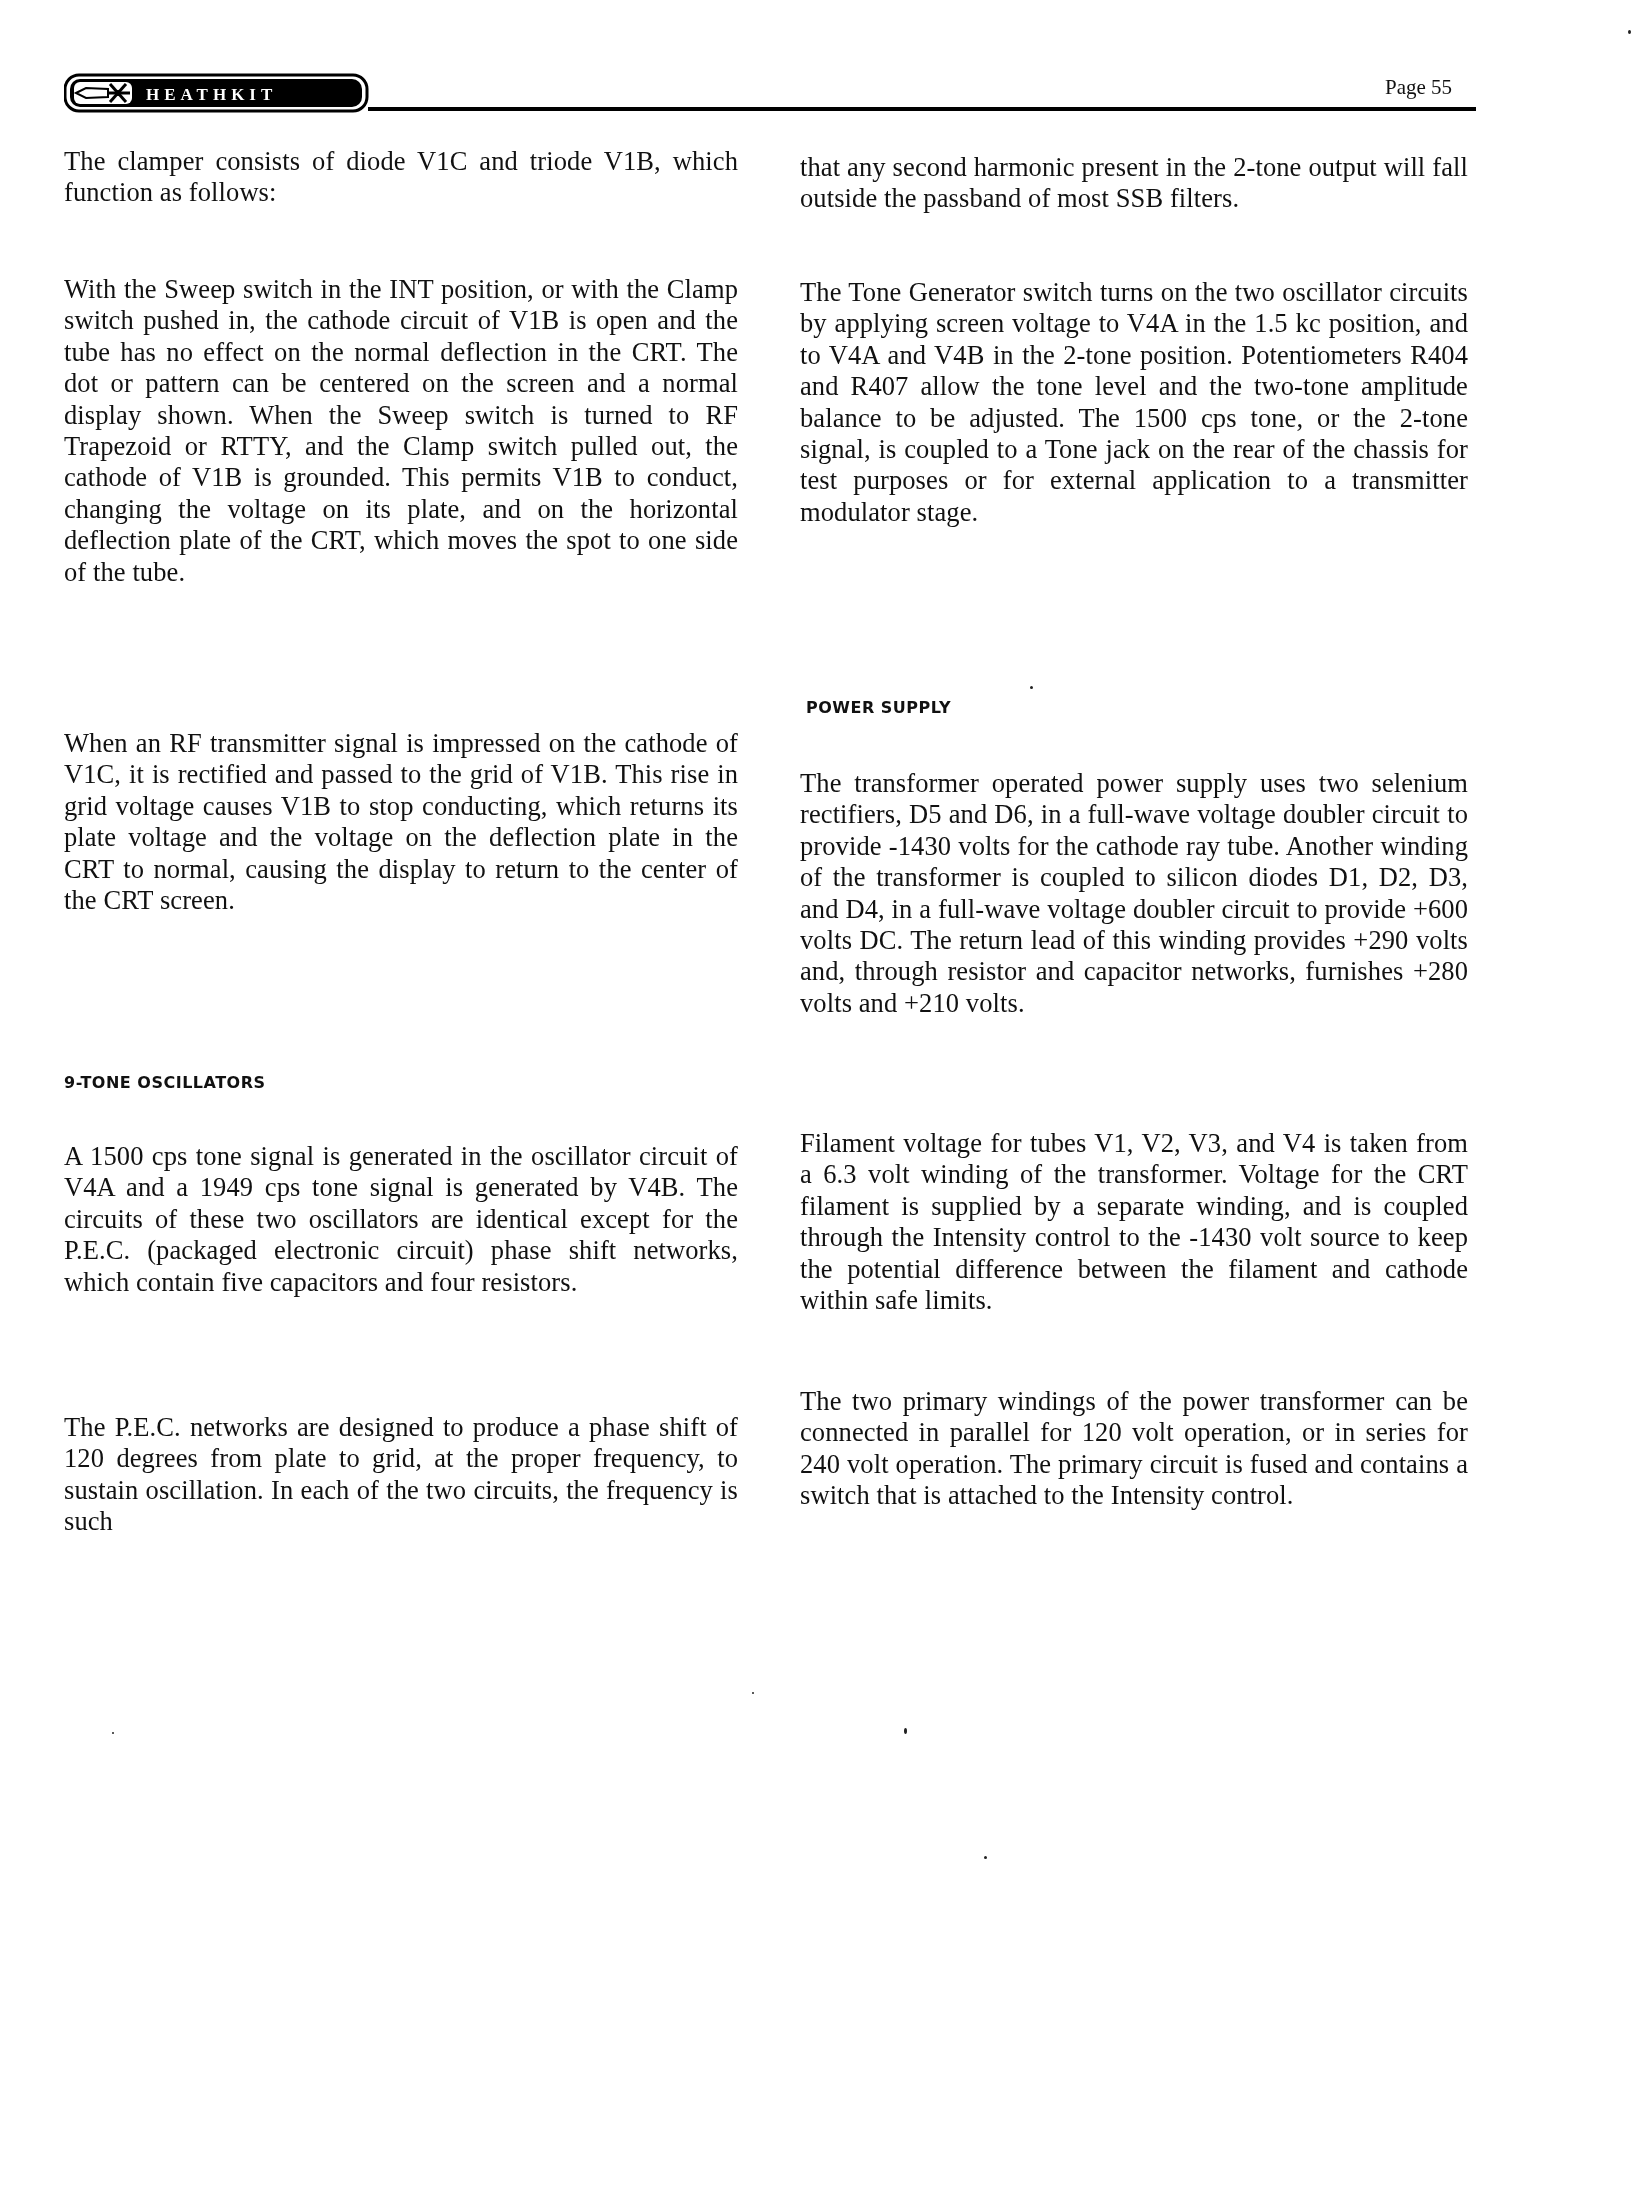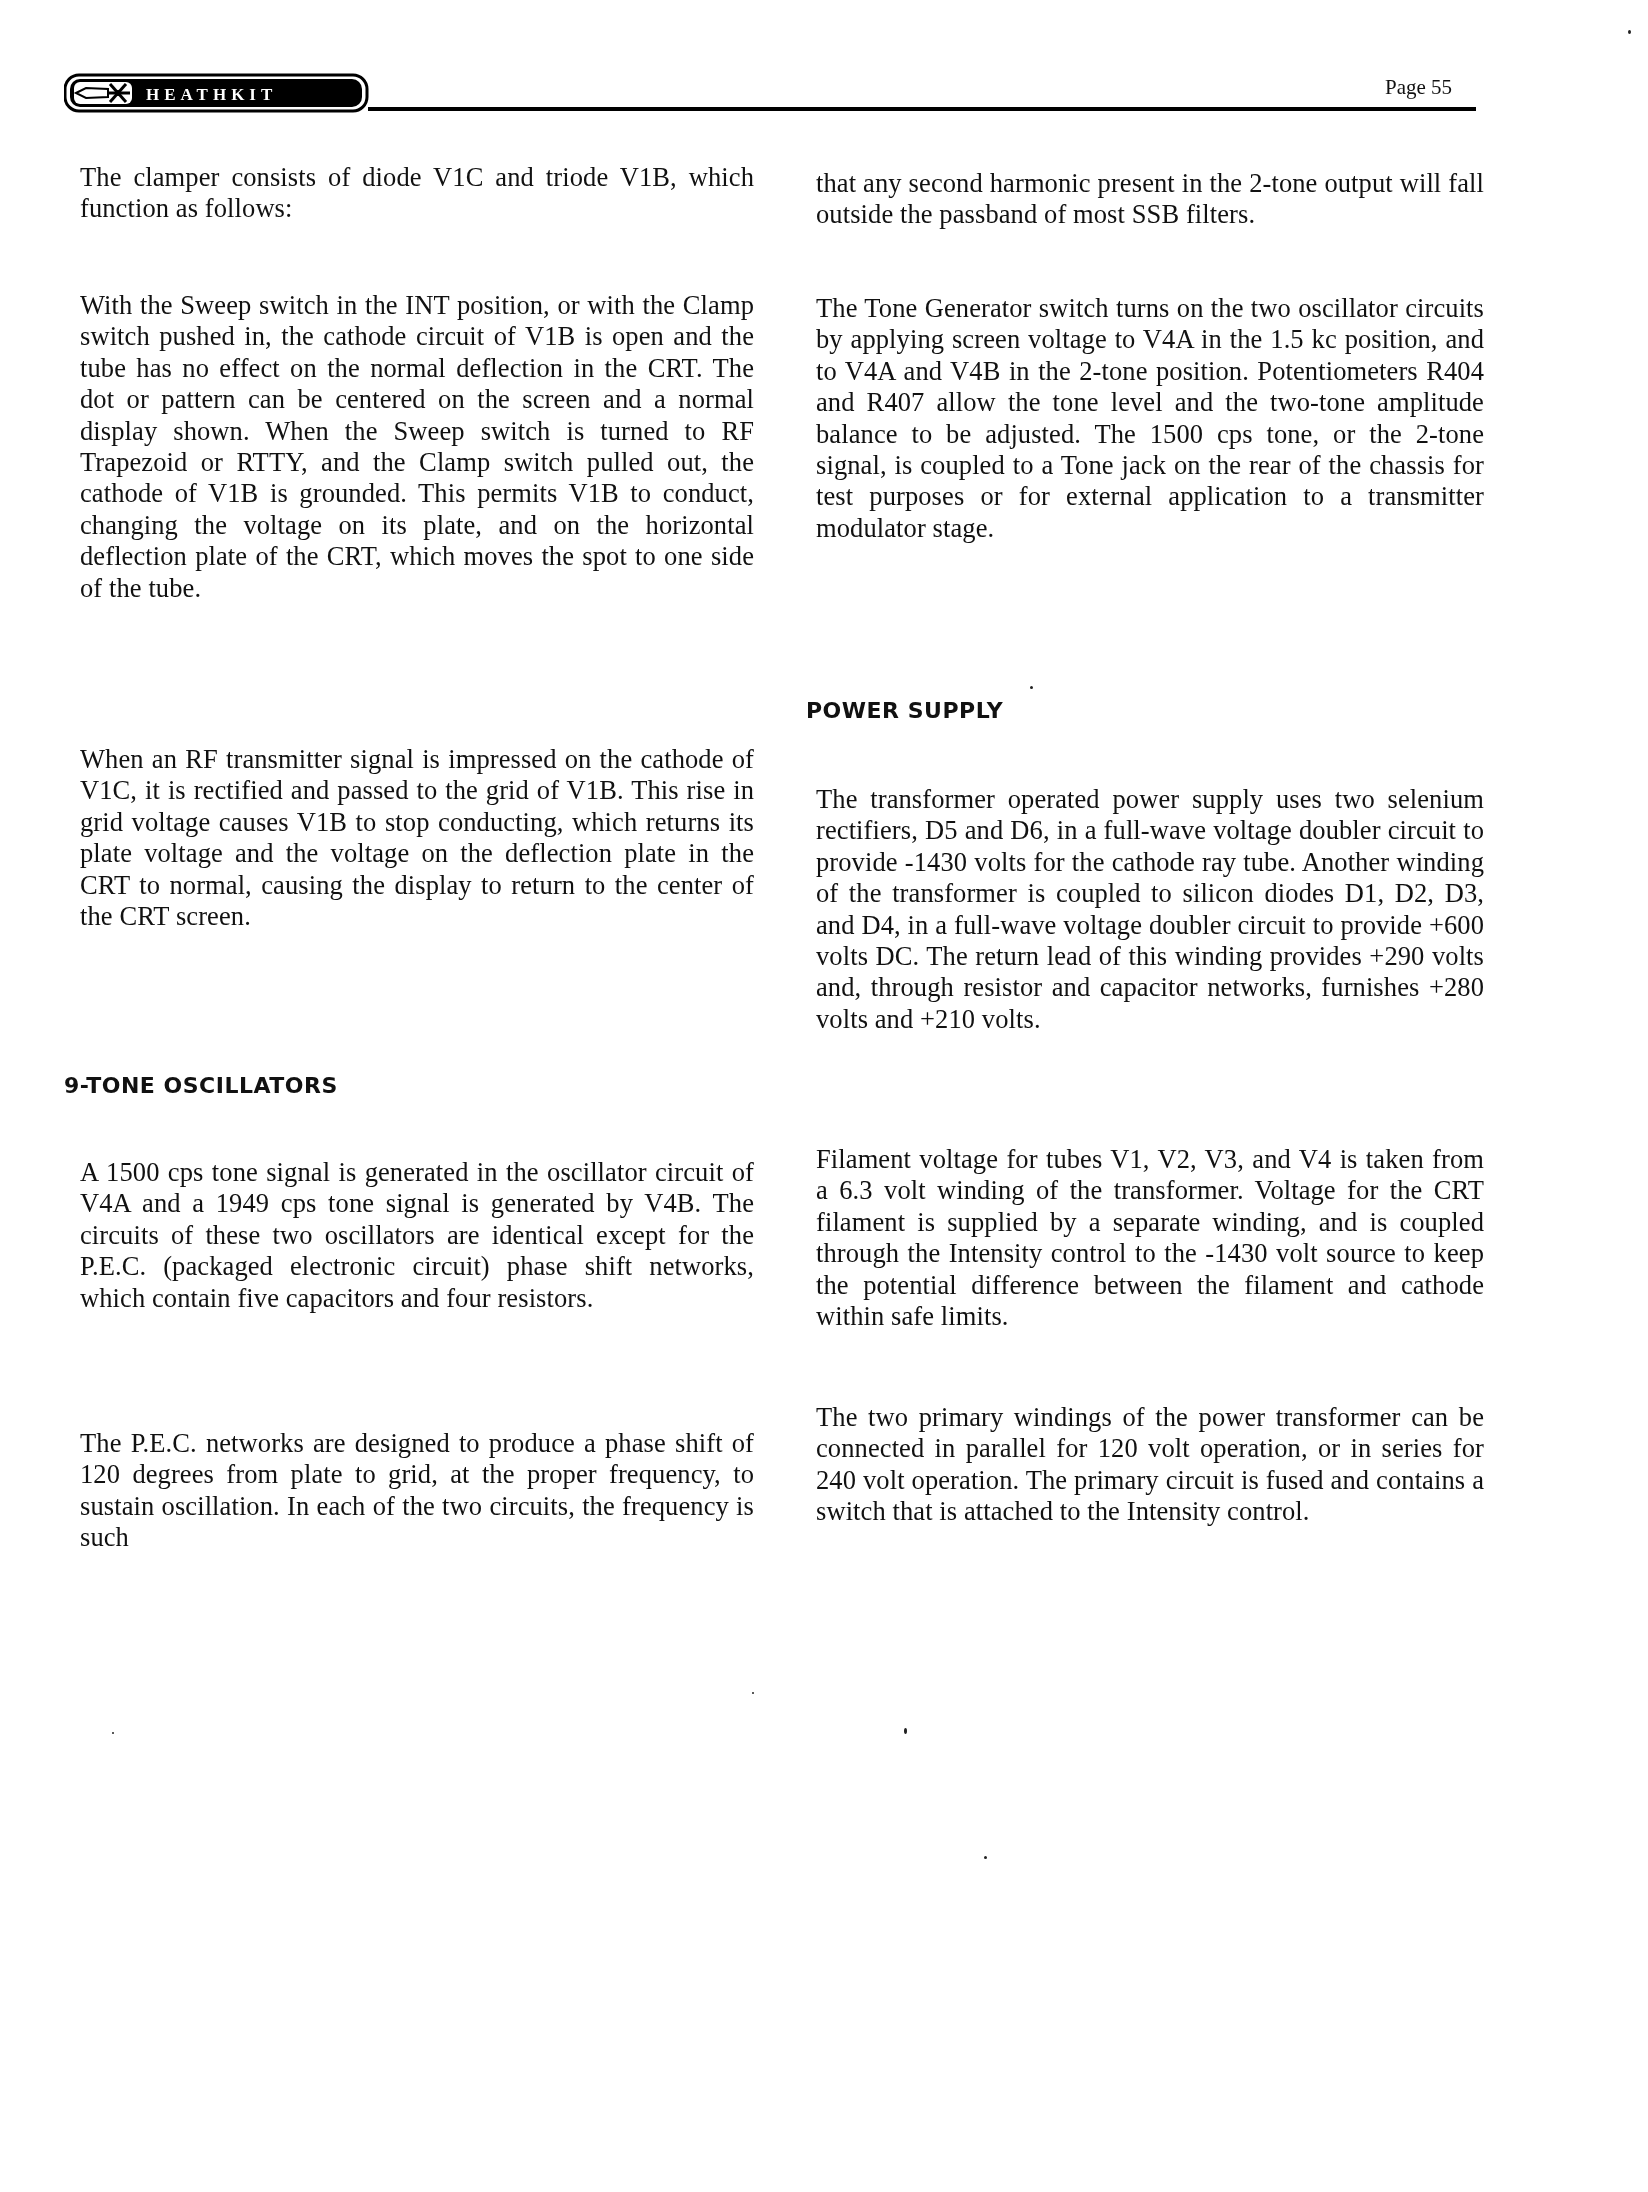--- a/index.html
+++ b/index.html
@@ -3,24 +3,24 @@
 <meta charset="utf-8">
 <style>
   html, body { margin: 0; padding: 0; background: #ffffff; }
   body { width: 1648px; height: 2192px; position: relative; overflow: hidden; color: #111111;
          font-family: "DejaVu Serif", "Liberation Serif", serif; }
   .header-rule { position: absolute; left: 368px; top: 107px; width: 1108px; height: 4px; background: #000; }
   .logo { position: absolute; left: 64px; top: 72px; width: 306px; height: 42px; }
   .page-number { position: absolute; left: 1385px; top: 75px; font-family: "Liberation Serif", serif;
                  font-size: 21px; color: #111; }
   .para { position: absolute; font-family: "Liberation Serif", serif; font-size: 26.5px; line-height: 31.4px;
-          text-align: justify; margin: 16px; letter-spacing: 0.1px; }
+          text-align: justify; margin: 0; letter-spacing: 0.1px; }
   .para.left { left: 64px; width: 674px; }
   .para.right { left: 800px; width: 668px; }
-  .heading { position: absolute; font-family: "DejaVu Sans", "Liberation Sans", sans-serif; font-size: 22px;
+  .heading { position: absolute; font-family: "DejaVu Sans", "Liberation Sans", sans-serif; font-size: 16px;
              font-weight: bold; letter-spacing: 0.5px; margin: 0; }
   .speck { position: absolute; background: #222; border-radius: 50%; }
 </style>
 </head>
 <body>
 
 <svg class="logo" viewBox="0 0 306 42">
   <rect x="1" y="3" width="302" height="36" rx="14" ry="14" fill="#fff" stroke="#000" stroke-width="3"></rect>
   <rect x="6" y="7" width="292" height="28" rx="10" ry="10" fill="#000"></rect>
   <rect x="10" y="10" width="58" height="22" rx="6" fill="#fff"></rect>

